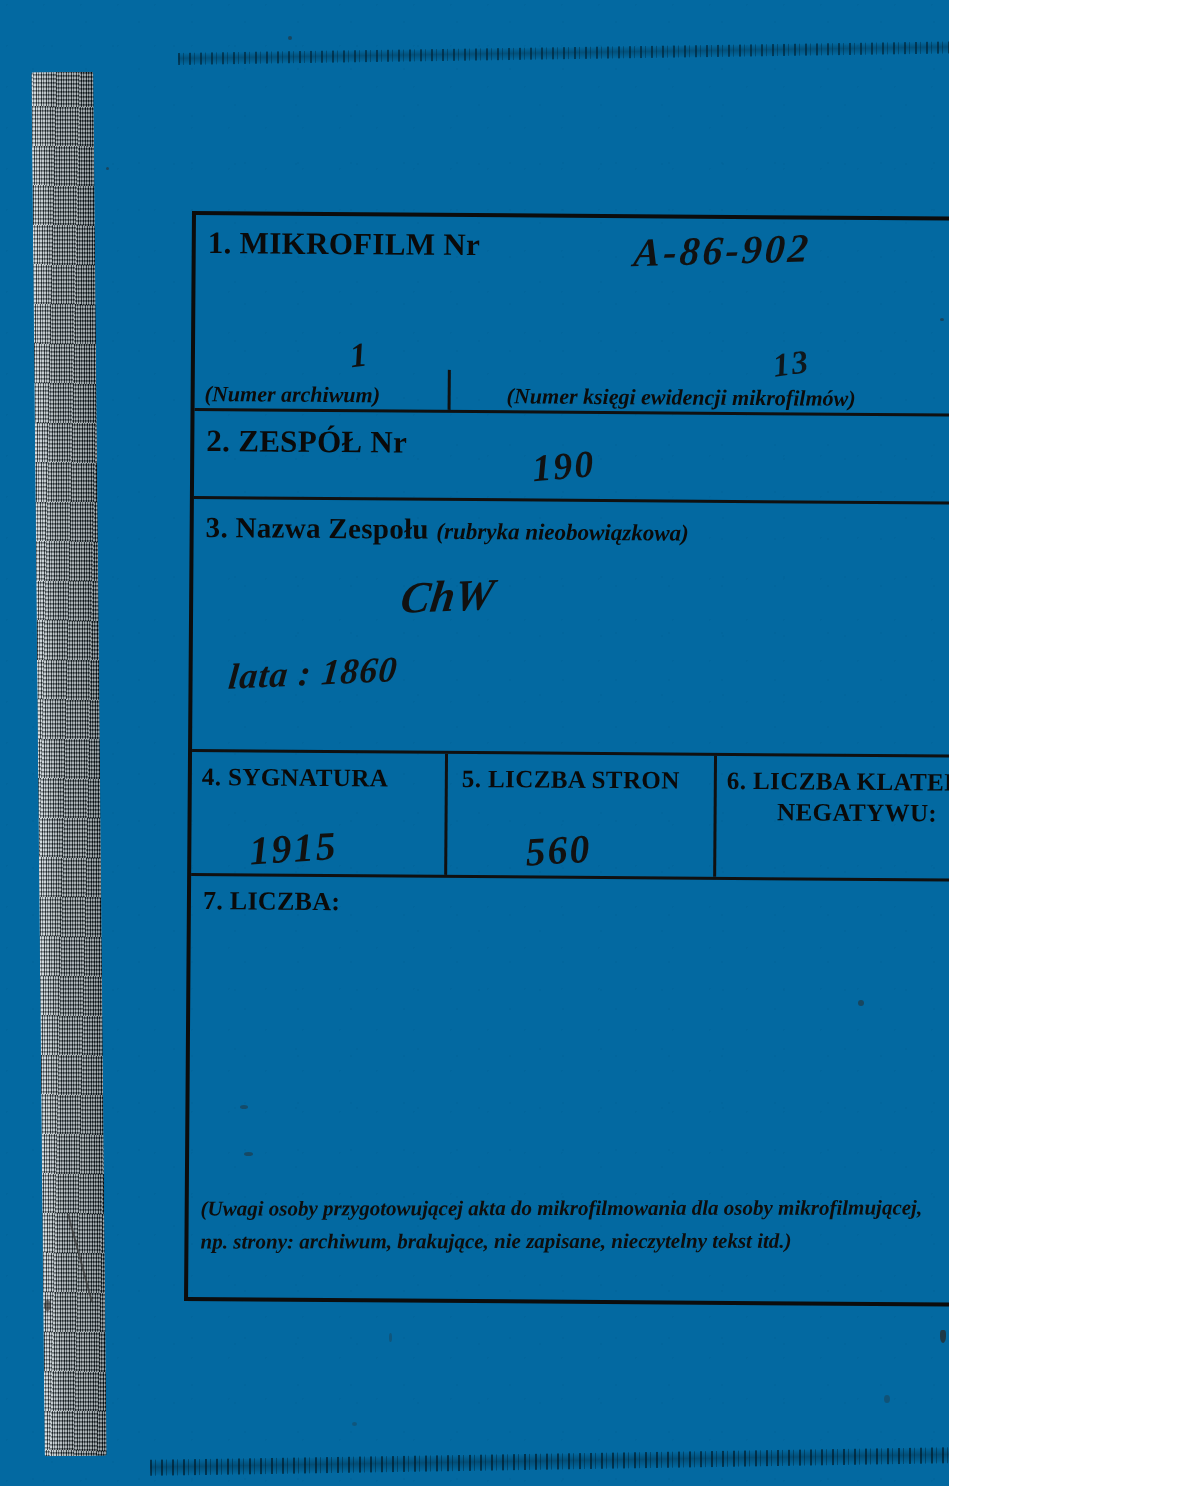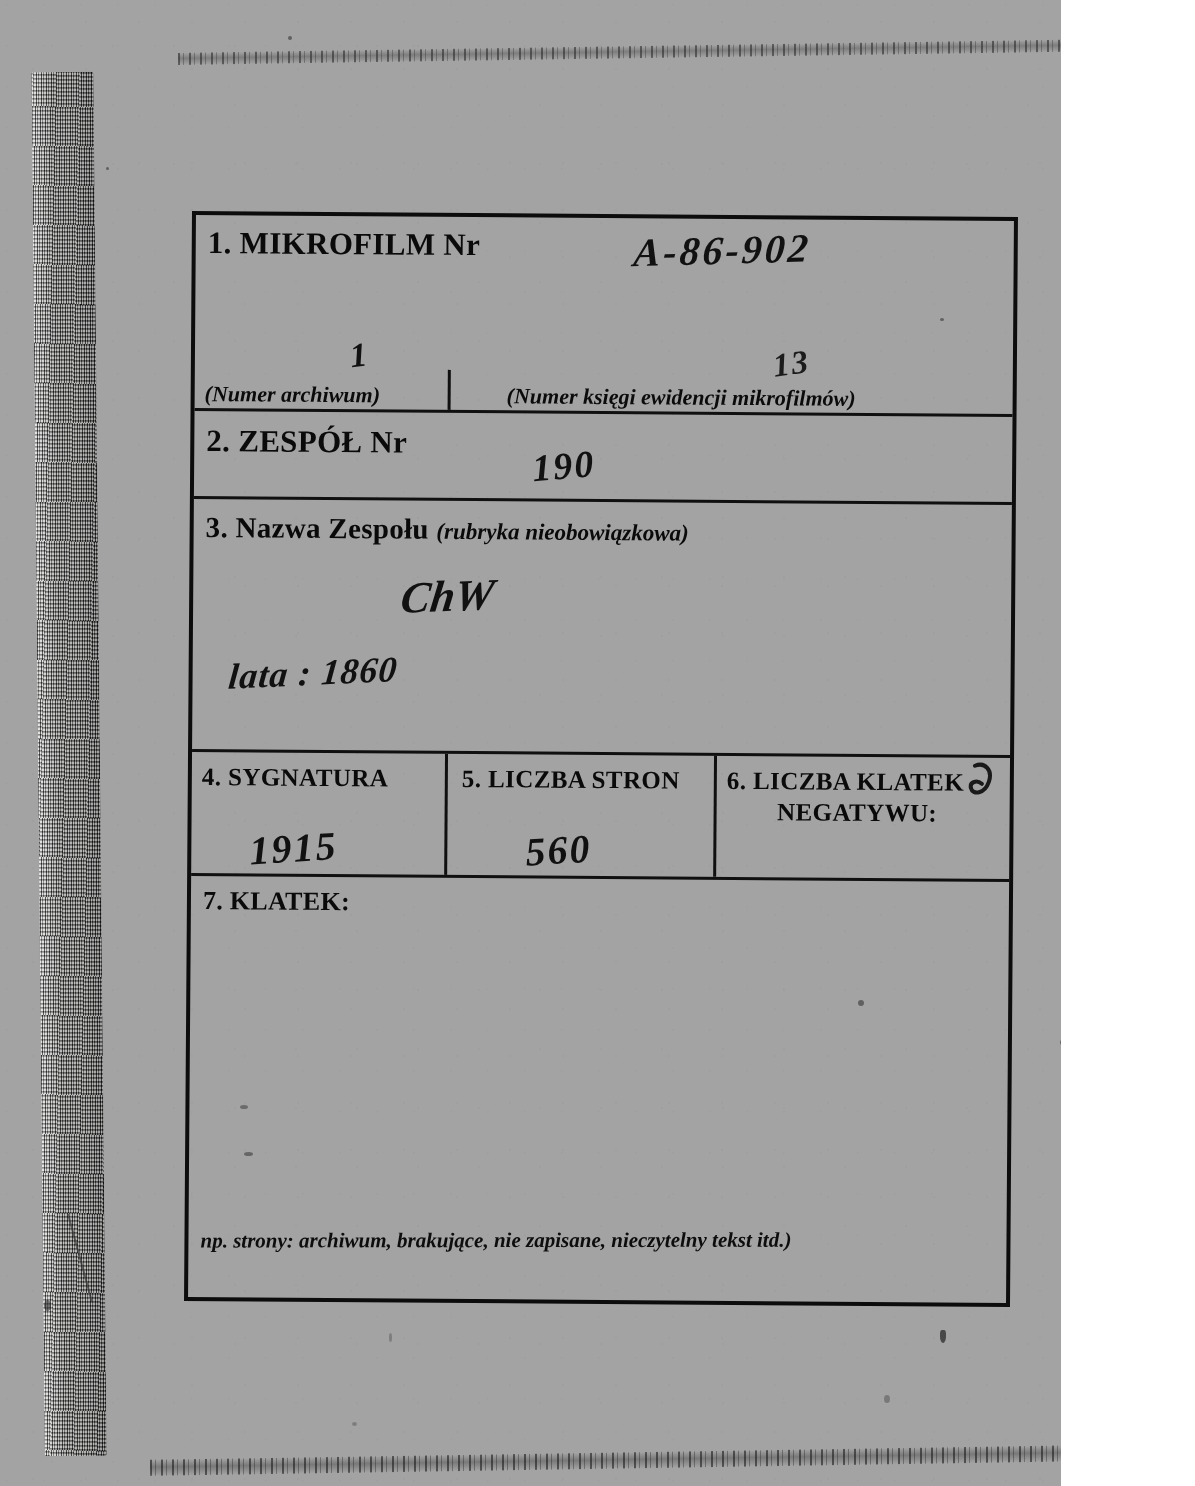--- a/index.html
+++ b/index.html
@@ -3,24 +3,24 @@
 <meta charset="utf-8">
 <style>
   html, body {
     margin: 0;
     padding: 0;
     background: #ffffff;
   }
 
   #page {
     position: relative;
-    width: 1061px;
+    width: 949px;
     height: 1486px;
     overflow: hidden;
-    background: #a3a3a3;
+    background: #0369a1;
     font-family: "Liberation Serif", serif;
     -webkit-font-smoothing: antialiased;
   }
 
   
   .scan-band {
     position: absolute;
     pointer-events: none;
     background-color: #8e8d8b;
     background-image:
@@ -398,21 +398,22 @@
 
         <svg class="ink-mark" style="left:248px;top:2px;" width="36" height="46" viewBox="0 0 36 46">
           <path d="M10 6 C 20 2, 28 10, 24 22 C 20 34, 8 36, 6 28 C 5 22, 12 20, 17 24" fill="none" stroke="#1a1a1a" stroke-width="4" stroke-linecap="round"></path>
         </svg>
       </div>
     </div>
 
     <div class="row" id="row-uwagi">
       <div class="printed" id="label-uwagi">
         <span>7.</span>
-        <span>KLATEK:</span>
+        <span>LICZBA:</span>
       </div>
       <div id="note-uwagi">
+        <div>(Uwagi osoby przygotowującej akta do mikrofilmowania dla osoby mikrofilmującej,</div>
         <div>np. strony: archiwum, brakujące, nie zapisane, nieczytelny tekst itd.)</div>
       </div>
     </div>
 
   </div>
 </div>
 
 </body></html>

